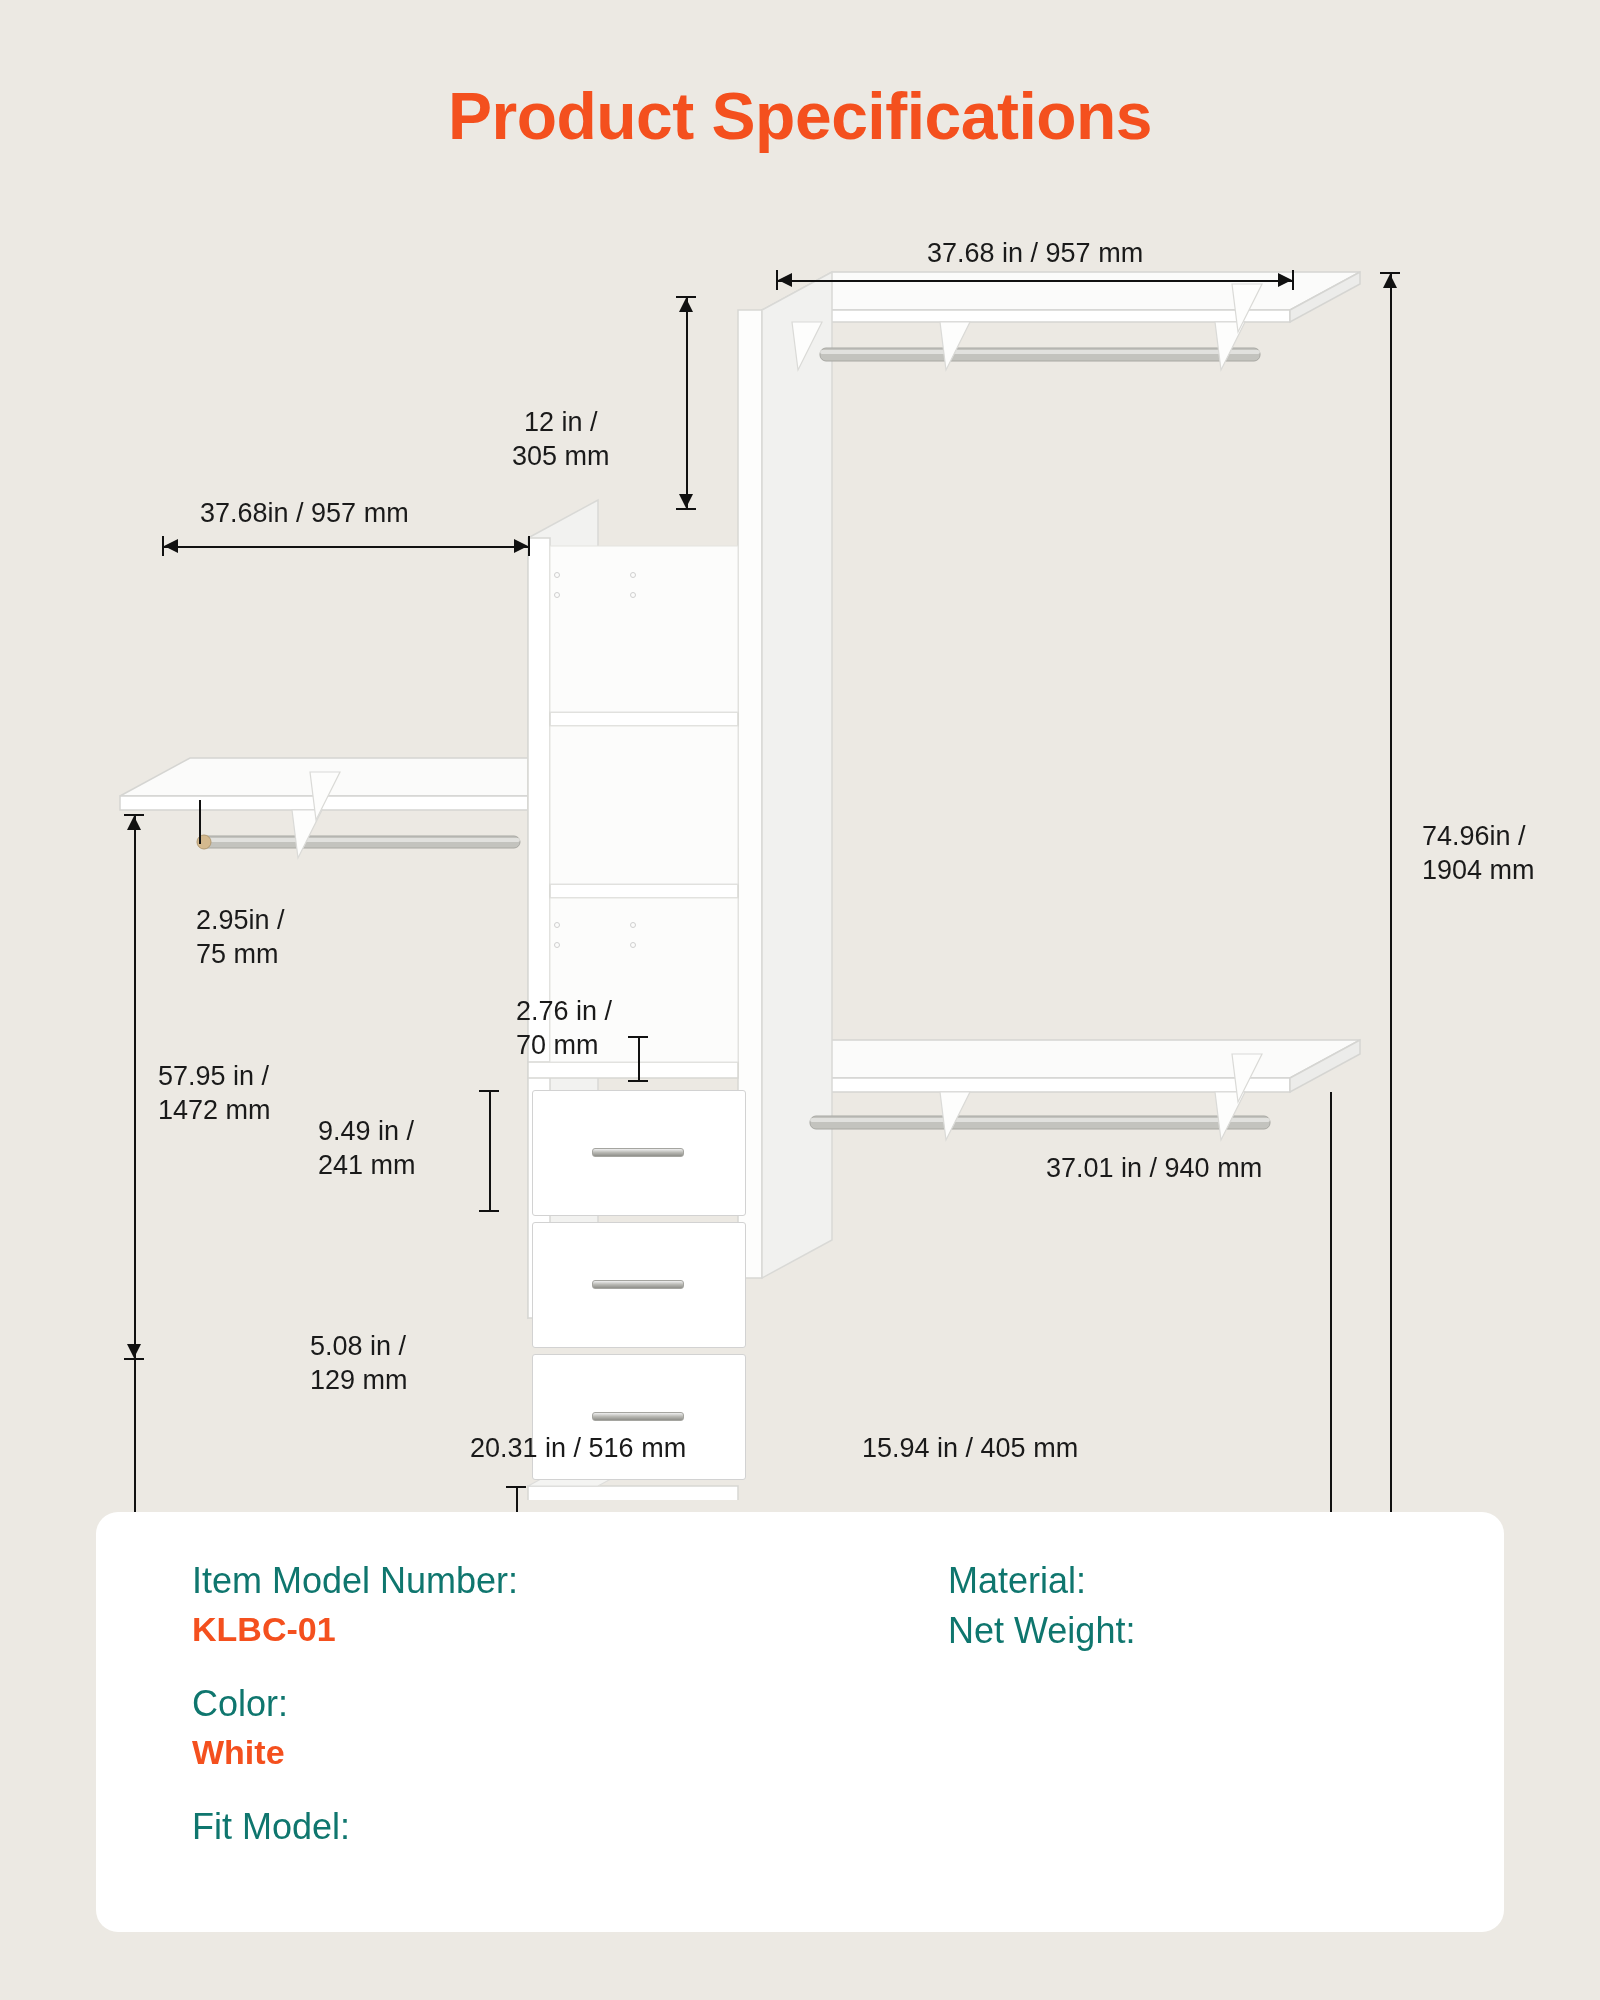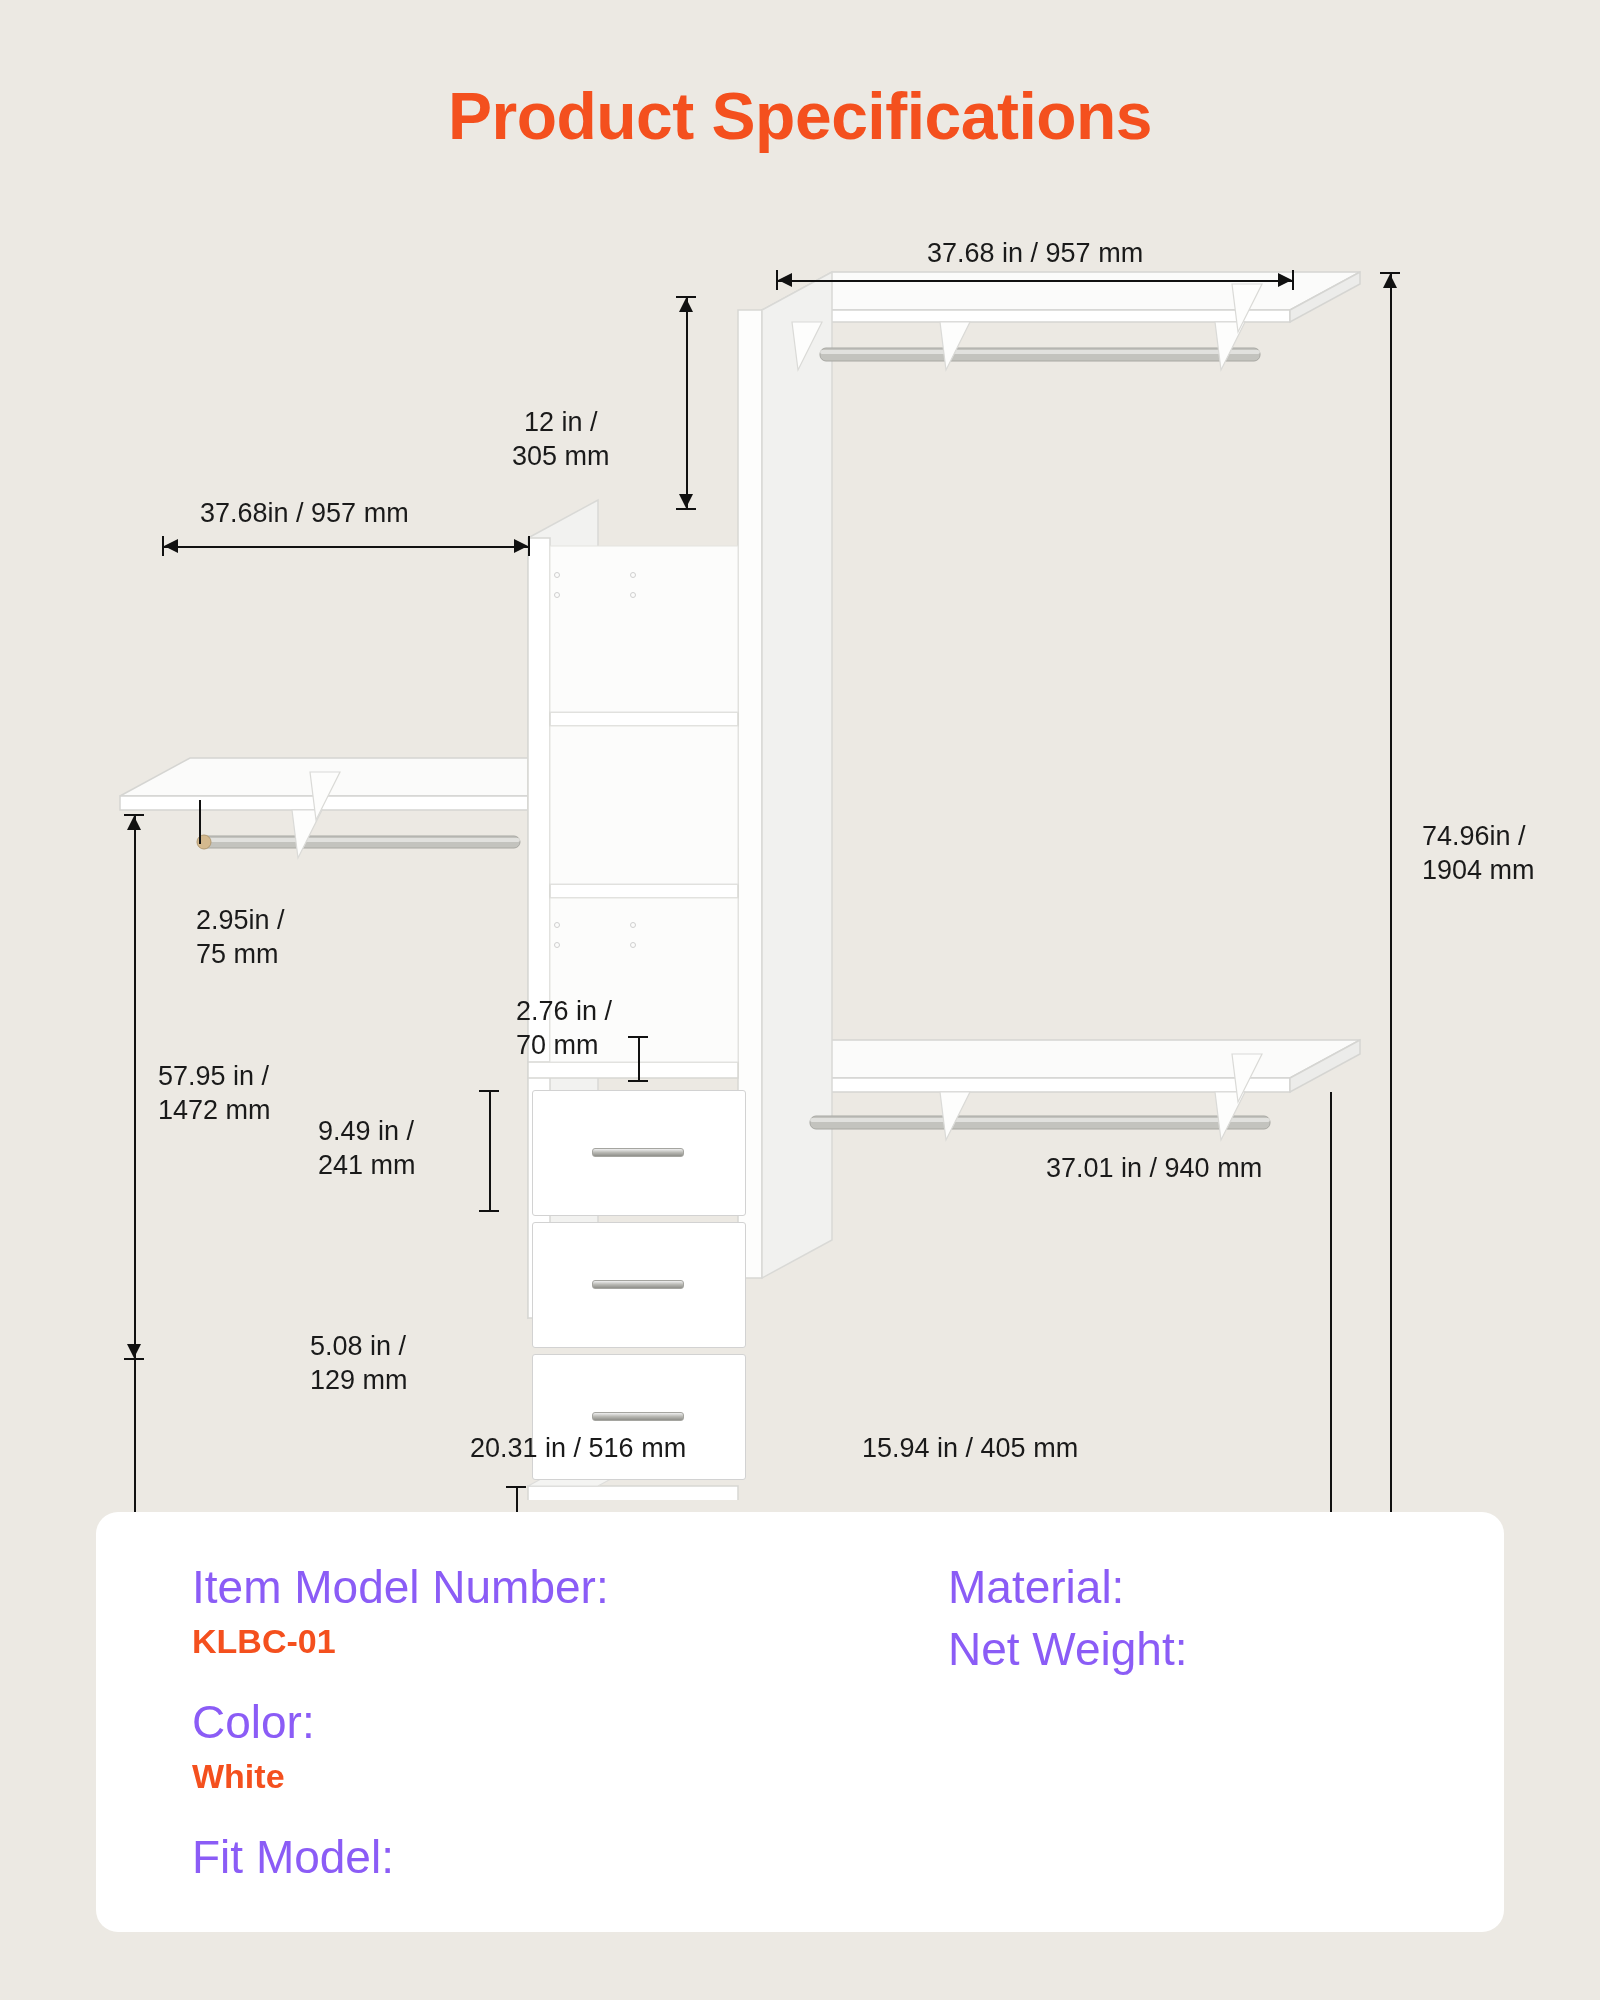--- a/index.html
+++ b/index.html
@@ -126,22 +126,22 @@
     left: 96px;
     top: 1512px;
     width: 1408px;
     height: 420px;
     background: #ffffff;
     border-radius: 22px;
   }
   .spec-col-left { position: absolute; left: 96px; top: 48px; width: 620px; }
   .spec-col-right { position: absolute; left: 852px; top: 48px; width: 620px; }
   .spec-key {
-    font-size: 46px;
-    color: #8b5cf6;
+    font-size: 36px;
+    color: #0f766e;
     margin-bottom: 8px;
   }
   .spec-val {
     font-size: 34px;
     font-weight: bold;
     color: #f4501e;
     margin-bottom: 34px;
   }
 </style>
 </head>

